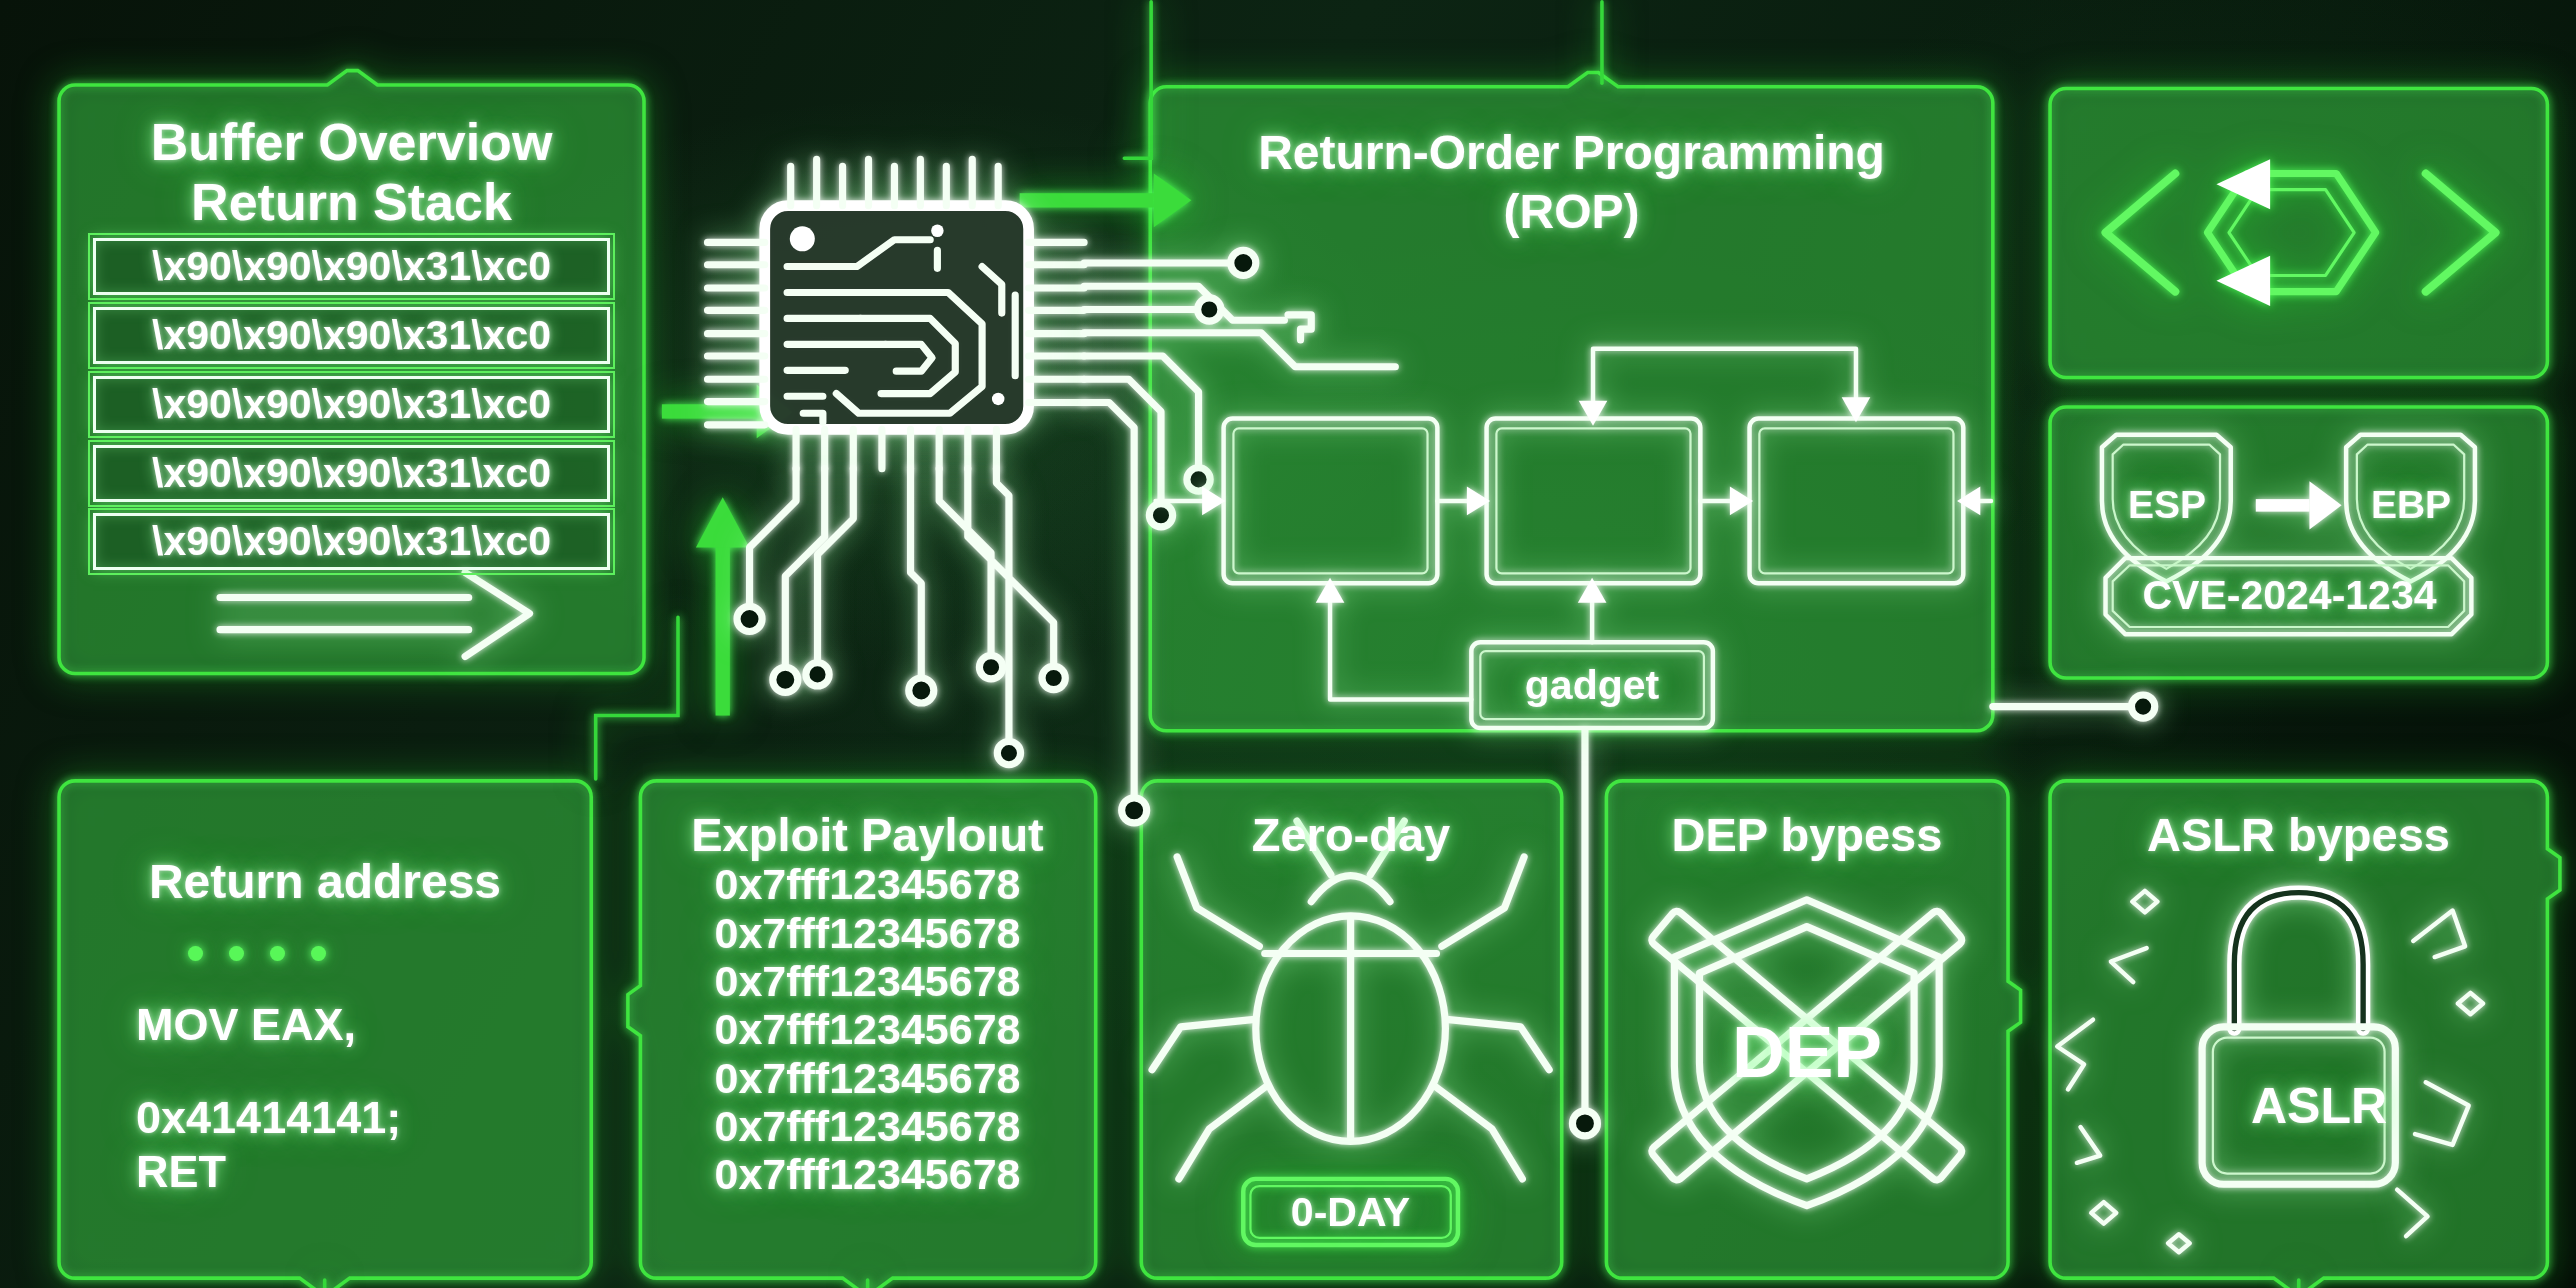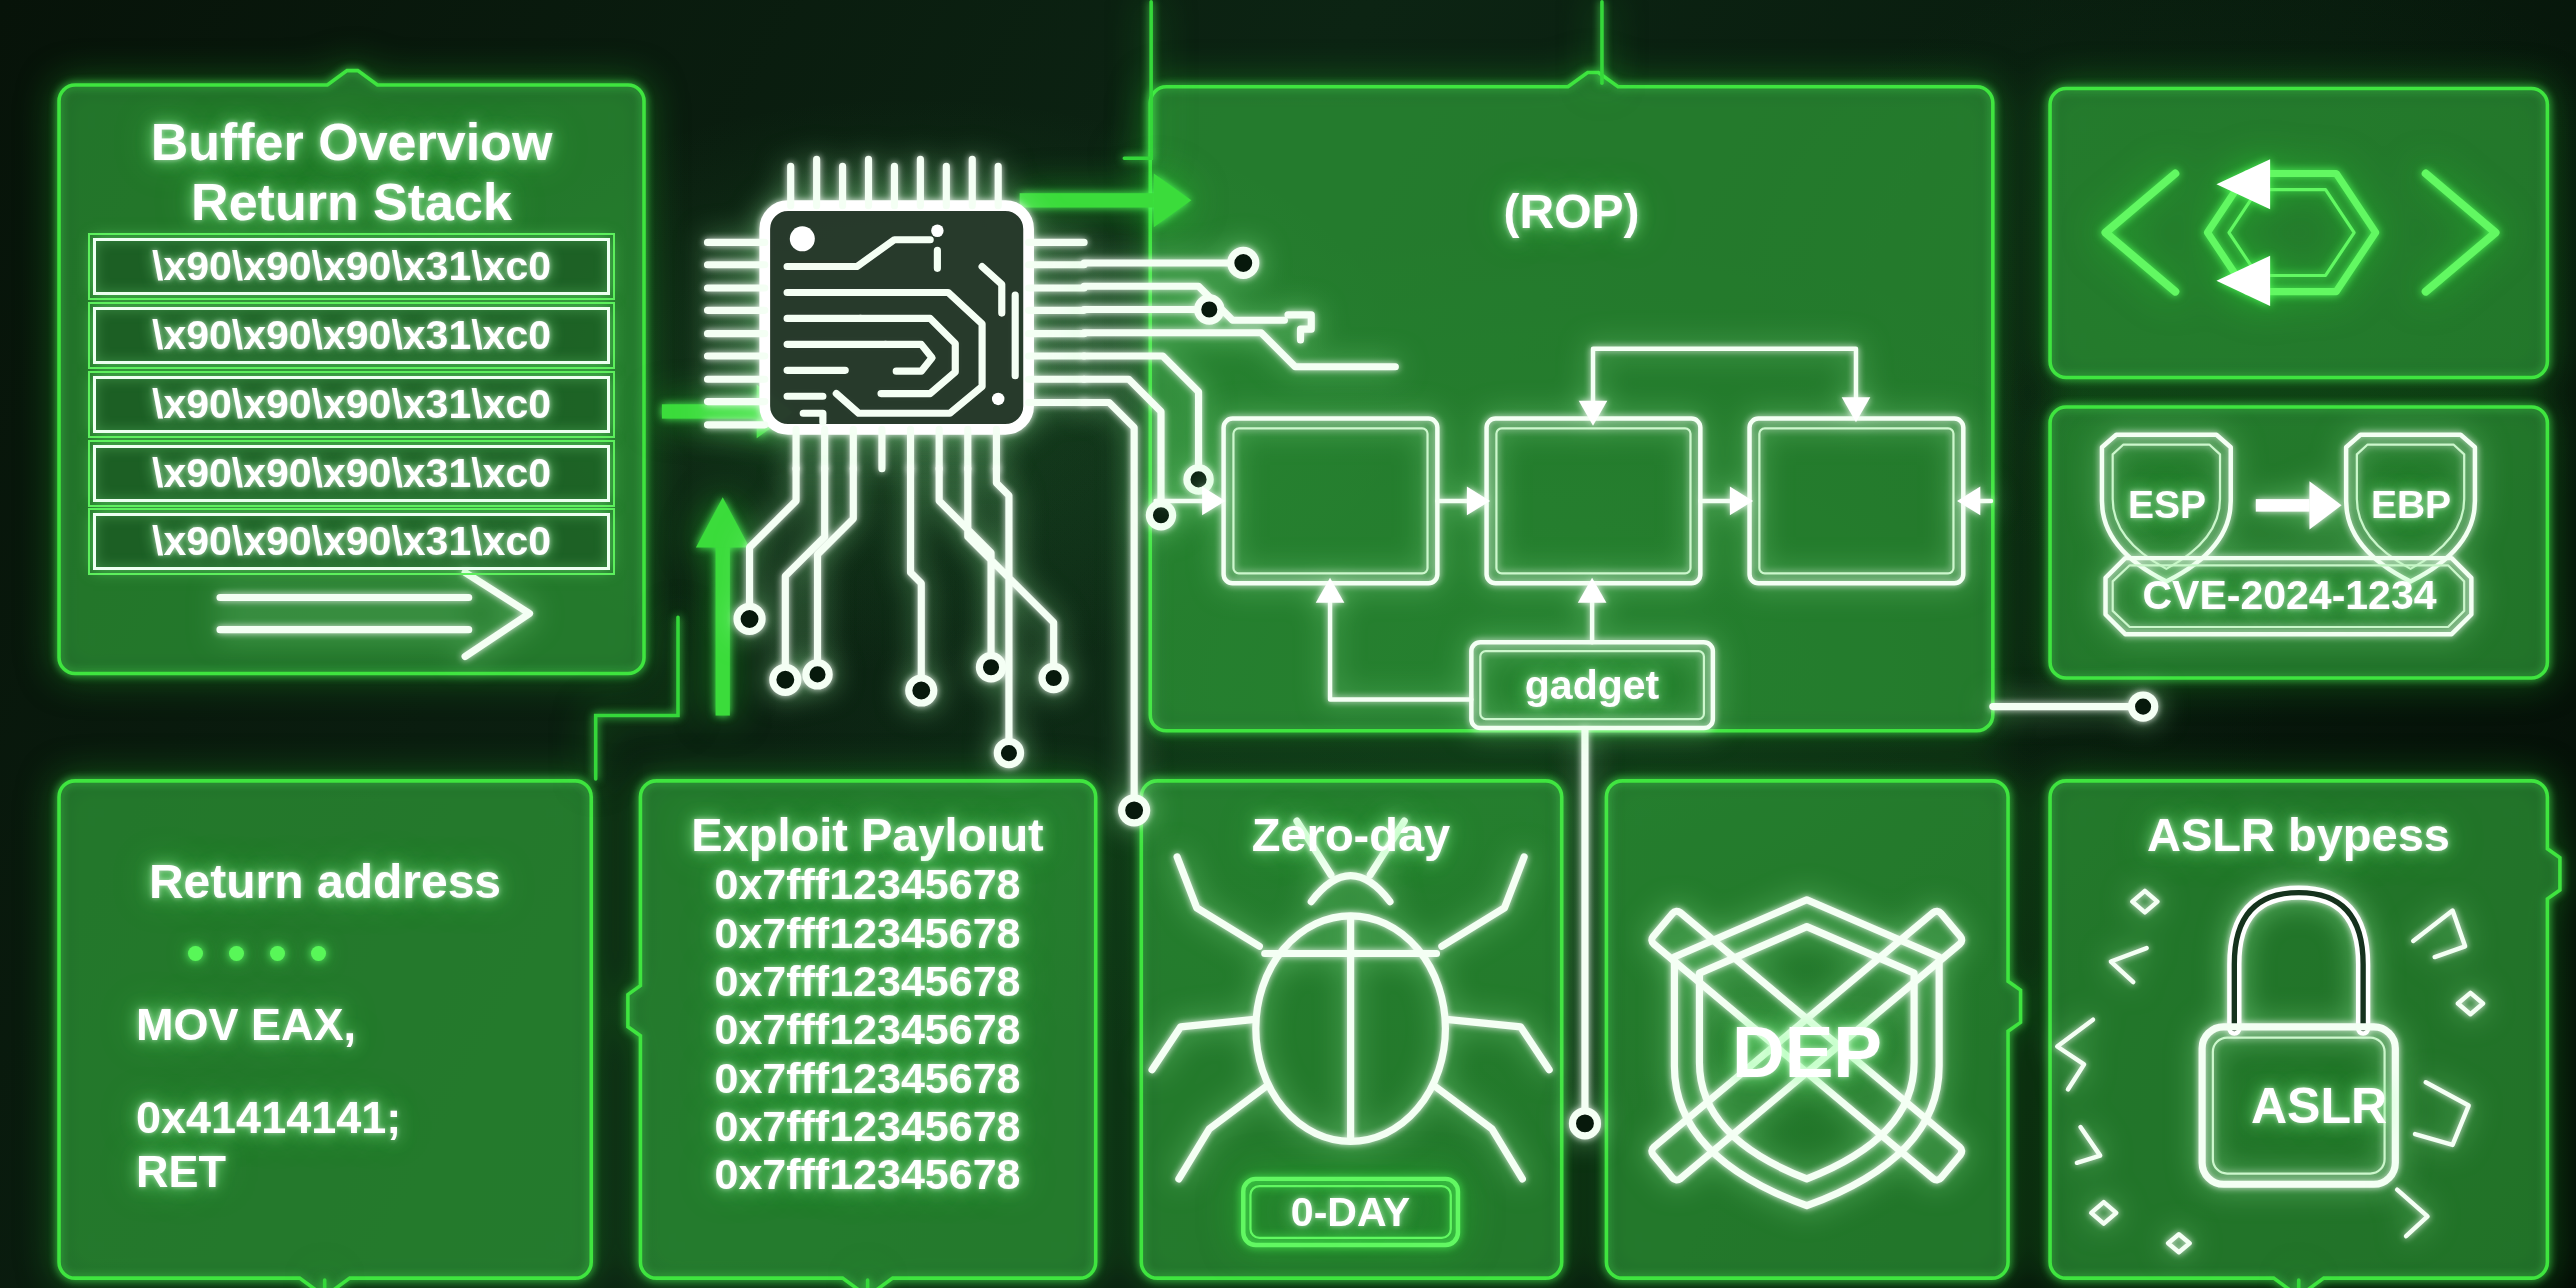--- a/index.html
+++ b/index.html
@@ -233,20 +233,21 @@
   </svg>
 
   <div class="t" style="left:59px;top:114px;width:585px;font-size:52px;line-height:57px;">Buffer Overviow</div>
   <div class="t" style="left:59px;top:174px;width:585px;font-size:52px;line-height:57px;">Return Stack</div>
   <div class="stackrow" style="left:93px;top:238px;width:517px;">\x90\x90\x90\x31\xc0</div>
   <div class="stackrow" style="left:93px;top:307px;width:517px;">\x90\x90\x90\x31\xc0</div>
   <div class="stackrow" style="left:93px;top:376px;width:517px;">\x90\x90\x90\x31\xc0</div>
   <div class="stackrow" style="left:93px;top:445px;width:517px;">\x90\x90\x90\x31\xc0</div>
   <div class="stackrow" style="left:93px;top:513px;width:517px;">\x90\x90\x90\x31\xc0</div>
 
+  <div class="t" style="left:1150px;top:125px;width:843px;font-size:48px;line-height:55px;">Return-Order Programming</div>
   <div class="t" style="left:1150px;top:184px;width:843px;font-size:48px;line-height:55px;">(ROP)</div>
   <div class="t" style="left:1471px;top:642px;width:242px;font-size:41px;line-height:86px;">gadget</div>
 
   <div class="t" style="left:2102px;top:481px;width:130px;font-size:39px;line-height:47px;">ESP</div>
   <div class="t" style="left:2346px;top:481px;width:130px;font-size:39px;line-height:47px;">EBP</div>
   <div class="t" style="left:2106px;top:572px;width:367px;font-size:41px;line-height:47px;">CVE-2024-1234</div>
 
   <div class="t" style="left:59px;top:855px;width:532px;font-size:48px;line-height:54px;">Return address</div>
   <div style="position:absolute;left:188px;top:946px;">
     <span class="dot"></span><span class="dot"></span><span class="dot"></span><span class="dot"></span>
@@ -260,19 +261,20 @@
   <div class="t" style="left:640px;top:909px;width:455px;font-size:43px;line-height:48px;">0x7fff12345678</div>
   <div class="t" style="left:640px;top:957px;width:455px;font-size:43px;line-height:48px;">0x7fff12345678</div>
   <div class="t" style="left:640px;top:1005px;width:455px;font-size:43px;line-height:48px;">0x7fff12345678</div>
   <div class="t" style="left:640px;top:1054px;width:455px;font-size:43px;line-height:48px;">0x7fff12345678</div>
   <div class="t" style="left:640px;top:1102px;width:455px;font-size:43px;line-height:48px;">0x7fff12345678</div>
   <div class="t" style="left:640px;top:1150px;width:455px;font-size:43px;line-height:48px;">0x7fff12345678</div>
 
   <div class="t" style="left:1141px;top:809px;width:420px;font-size:47px;line-height:52px;">Zero-day</div>
   <div class="t" style="left:1243px;top:1179px;width:215px;font-size:41px;line-height:66px;">0-DAY</div>
 
+  <div class="t" style="left:1606px;top:809px;width:402px;font-size:47px;line-height:52px;">DEP bypess</div>
   <div class="t" style="left:1673px;top:1011px;width:268px;font-size:73px;line-height:81px;">DEP</div>
 
   <div class="t" style="left:2050px;top:809px;width:497px;font-size:47px;line-height:52px;">ASLR bypess</div>
   <div class="t" style="left:2207px;top:1079px;width:182px;font-size:50px;line-height:55px;margin-left:21px;">ASLR</div>
 
 </div>
 
 
 </body></html>

